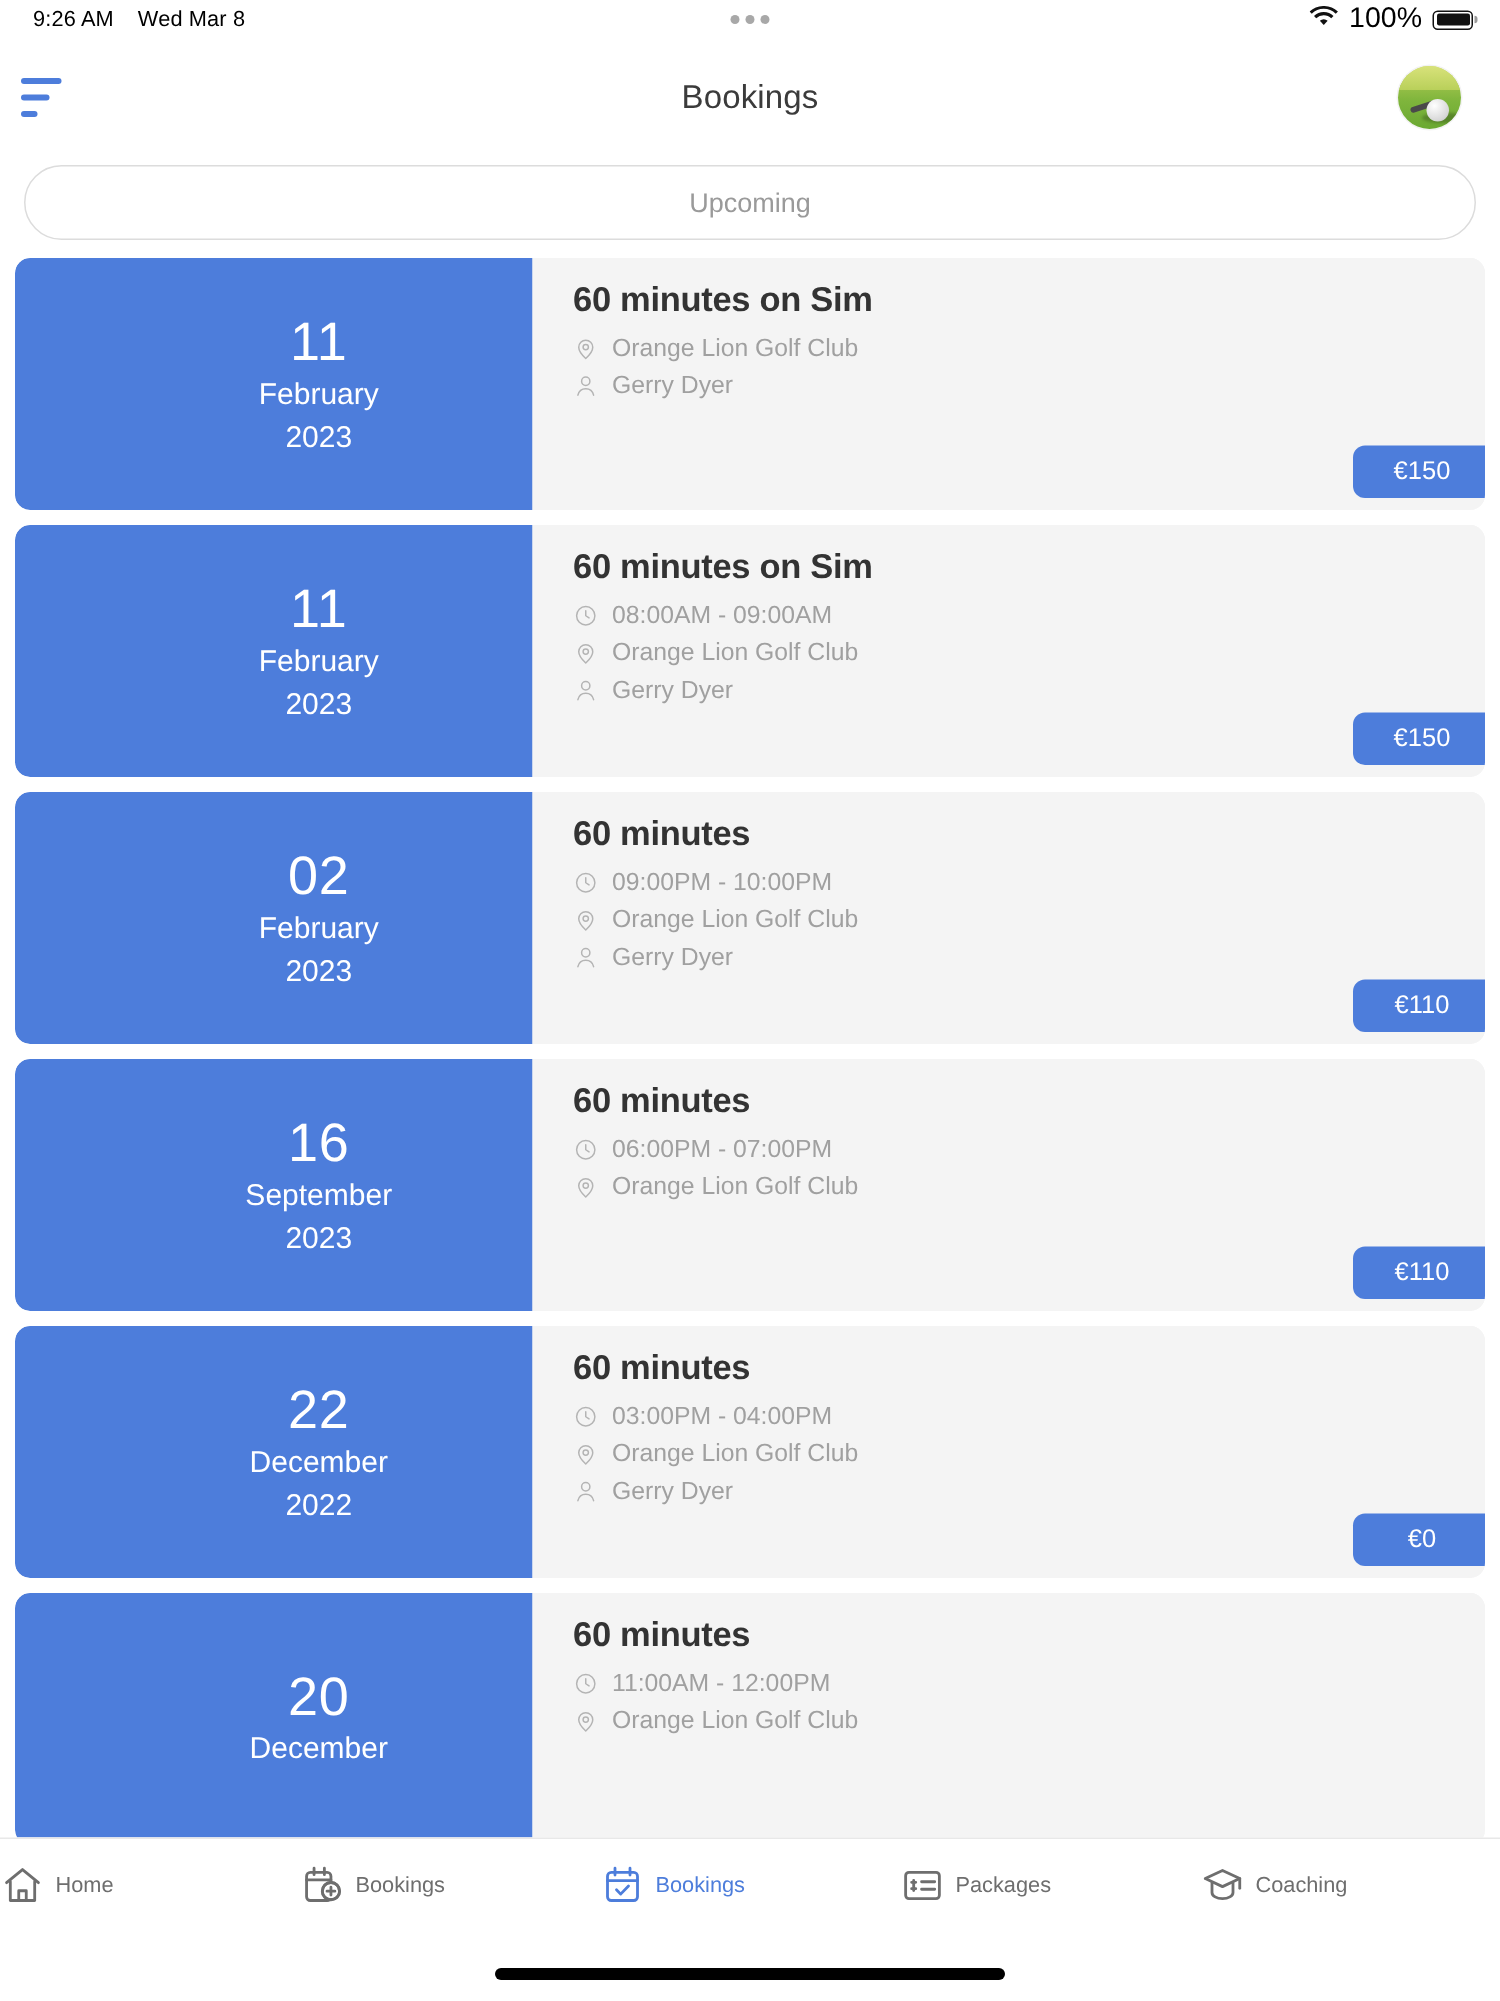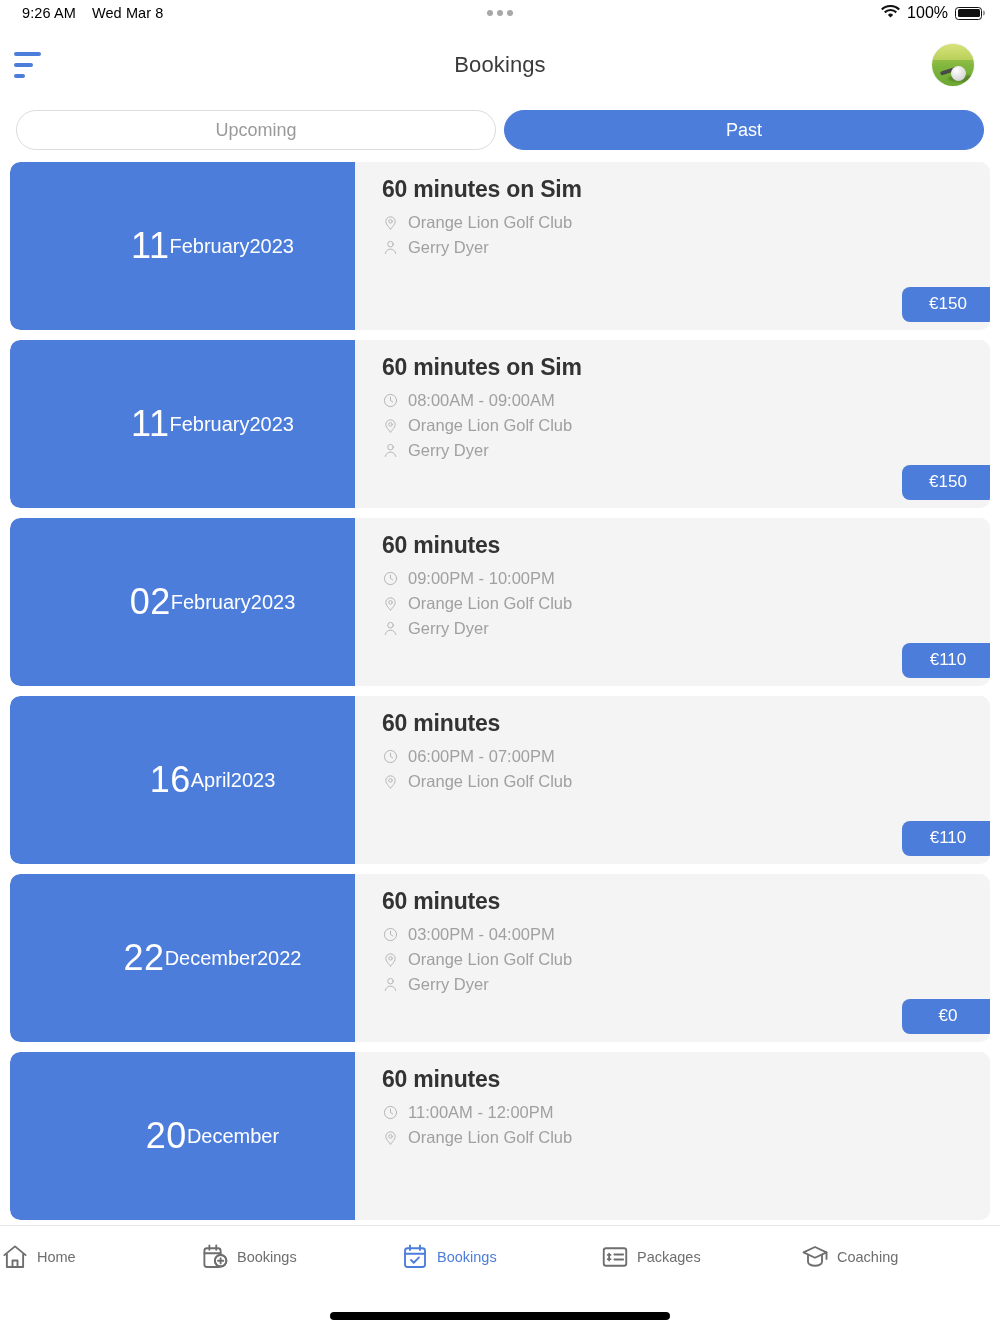--- a/index.html
+++ b/index.html
@@ -19,21 +19,21 @@
     font-size: 14.5px; color: #000;
     position: relative;
   }
   .sb-left { display:flex; align-items:center; gap: 16px; font-weight: 500; letter-spacing: .1px; }
   .sb-dots {
     position:absolute; left: 50%; top: 50%; transform: translate(-50%,-50%);
     display:flex; gap:4px;
   }
   .sb-dots i { width:6px; height:6px; border-radius:50%; background:#a8a8a8; display:block; }
   .sb-right { margin-left:auto; display:flex; align-items:center; gap: 7px; }
-  .sb-right .pct { font-size: 16px; font-weight: 500; }
+  .sb-right .pct { font-size: 19px; font-weight: 500; }
   .batt {
     width: 27px; height: 13px; border: 1.5px solid #111; border-radius: 3.5px;
     position: relative; display:flex; align-items:center; padding: 1.5px;
   }
   .batt::after {
     content:""; position:absolute; right:-4px; top:50%; transform:translateY(-50%);
     width:2.5px; height:5px; background:#9a9a9a; border-radius:0 2px 2px 0;
   }
   .batt i { display:block; width:100%; height:100%; background:#111; border-radius:1.5px; }
 
@@ -63,40 +63,40 @@
   .avatar .ball { position:absolute; left: 46%; top: 52%; width: 15px; height: 15px; border-radius:50%; background: radial-gradient(circle at 35% 30%, #ffffff, #d7d7d7 70%, #b4b4b4); }
   .avatar .club { position:absolute; left: 20%; top: 60%; width: 18px; height: 4px; background:#4a4a4a; transform: rotate(-18deg); border-radius: 2px; }
   .avatar .shadow { position:absolute; left: 38%; top: 73%; width: 30px; height: 7px; border-radius:50%; background: rgba(40,60,20,.35); filter: blur(1px); }
 
   
   .segment {
     display:flex; gap: 8px; padding: 0 16px; margin-top: 6px;
     flex: 0 0 auto;
   }
   .seg-btn {
-    flex: 1 1 0; height: 40px; border-radius: 25px;
+    flex: 1 1 0; height: 50px; border-radius: 25px;
     display:flex; align-items:center; justify-content:center;
     font-size: 18px; cursor: pointer; user-select:none;
   }
   .seg-btn.inactive { background:#fff; border: 1px solid #dcdcdc; color:#9a9a9a; }
   .seg-btn.active { background:#4d7ddb; border:1px solid #4d7ddb; color:#fff; }
 
   
   .list {
     flex: 1 1 auto; overflow: hidden;
     padding: 12px 10px 0 10px;
     display:flex; flex-direction:column; gap: 10px;
   }
   .card {
     position: relative; display:flex; height: 168px; flex: 0 0 168px;
     border-radius: 10px; overflow: hidden; background:#f4f4f4;
   }
   .card-date {
     flex: 0 0 345px; background:#4d7ddb; color:#fff;
-    display:flex; flex-direction:row; align-items:center; justify-content:center;
+    display:flex; flex-direction:column; align-items:center; justify-content:center;
     border-radius: 10px 0 0 10px; padding-left: 60px;
   }
   .cd-day { font-size: 36px; font-weight: 400; line-height: 1.15; letter-spacing: .5px; }
   .cd-month { font-size: 20px; font-weight: 400; line-height: 1.55; }
   .cd-year { font-size: 20px; font-weight: 400; line-height: 1.3; }
   .card-body {
     flex: 1 1 auto; background: #f4f4f4; position: relative;
     padding: 14px 20px 10px 27px;
   }
   .cb-title { font-size: 23px; font-weight: 700; color: #333; letter-spacing:-.2px; margin-bottom: 10px; }
@@ -163,21 +163,20 @@
     <div class="avatar">
       <div class="sky"></div>
       <div class="shadow"></div>
       <div class="club"></div>
       <div class="ball"></div>
     </div>
   </div>
 
   <div class="segment">
     <div class="seg-btn inactive">Upcoming</div>
-    <div class="seg-btn active">Past</div>
   </div>
 
   <div class="list" id="bookings-list">
       <div class="card">
         <div class="card-date">
           <div class="cd-day">11</div>
           <div class="cd-month">February</div>
           <div class="cd-year">2023</div>
         </div>
         <div class="card-body">
@@ -275,21 +274,21 @@
               </svg>
             </span>
             <span>Gerry Dyer</span>
           </div>
           <div class="price">€110</div>
         </div>
       </div>
       <div class="card">
         <div class="card-date">
           <div class="cd-day">16</div>
-          <div class="cd-month">April</div>
+          <div class="cd-month">September</div>
           <div class="cd-year">2023</div>
         </div>
         <div class="card-body">
           <div class="cb-title">60 minutes</div>
           <div class="cb-row">
             <span>
               <svg viewBox="0 0 24 24" fill="none" stroke="#b4b4b4" stroke-width="1.4" stroke-linecap="round" stroke-linejoin="round">
                 <circle cx="12" cy="12" r="8.6"></circle>
                 <path d="M12 7.2V12l3.1 2"></path>
               </svg>

